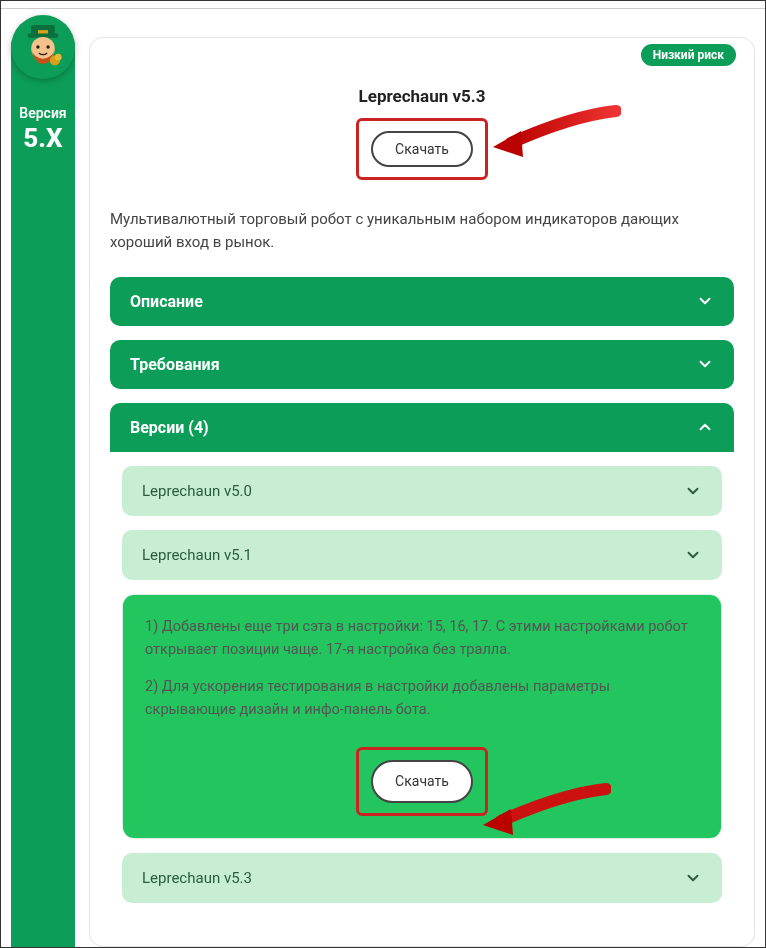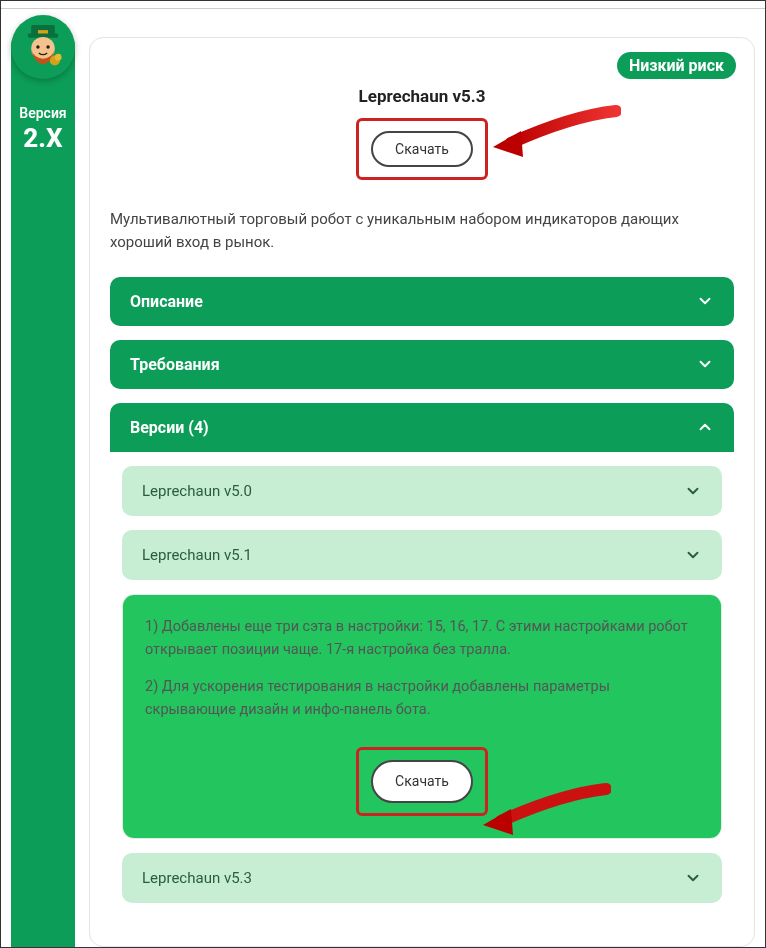--- a/index.html
+++ b/index.html
@@ -64,25 +64,25 @@
   }
   .card {
     border: 1px solid #e3e3e3;
     border-radius: 14px;
     padding: 18px 20px 0 20px;
     height: 100%;
     position: relative;
   }
   .risk-badge {
     position: absolute;
-    top: 14px;
+    top: 6px;
     right: 18px;
     background: #0c9d58;
     color: #fff;
-    font-size: 16px;
+    font-size: 12px;
     font-weight: 700;
     padding: 4px 12px;
     border-radius: 14px;
   }
   .title-row {
     text-align: center;
     margin-top: 30px;
   }
   .product-title {
     font-size: 17px;
@@ -190,21 +190,21 @@
         <circle cx="32" cy="34" r="14" fill="#f4c28c"></circle>
         <path d="M18 34 Q22 52 32 52 Q42 52 46 34 Q44 44 32 46 Q20 44 18 34" fill="#c0521a"></path>
         <circle cx="26" cy="32" r="2" fill="#2a1a0a"></circle>
         <circle cx="38" cy="32" r="2" fill="#2a1a0a"></circle>
         <path d="M27 39 Q32 43 37 39" stroke="#2a1a0a" stroke-width="1.5" fill="none"></path>
         <circle cx="46" cy="48" r="6" fill="#d4a11a"></circle>
         <circle cx="50" cy="44" r="4" fill="#e6b833"></circle>
       </svg>
     </div>
     <div class="sidebar-label">Версия</div>
-    <div class="sidebar-version">2.X</div>
+    <div class="sidebar-version">5.X</div>
   </div>
 
   <div class="main">
     <div class="card">
 
       <div class="risk-badge">Низкий риск</div>
 
       <div class="title-row">
         <div class="product-title">Leprechaun v5.3</div>
         <div class="dl-box">

